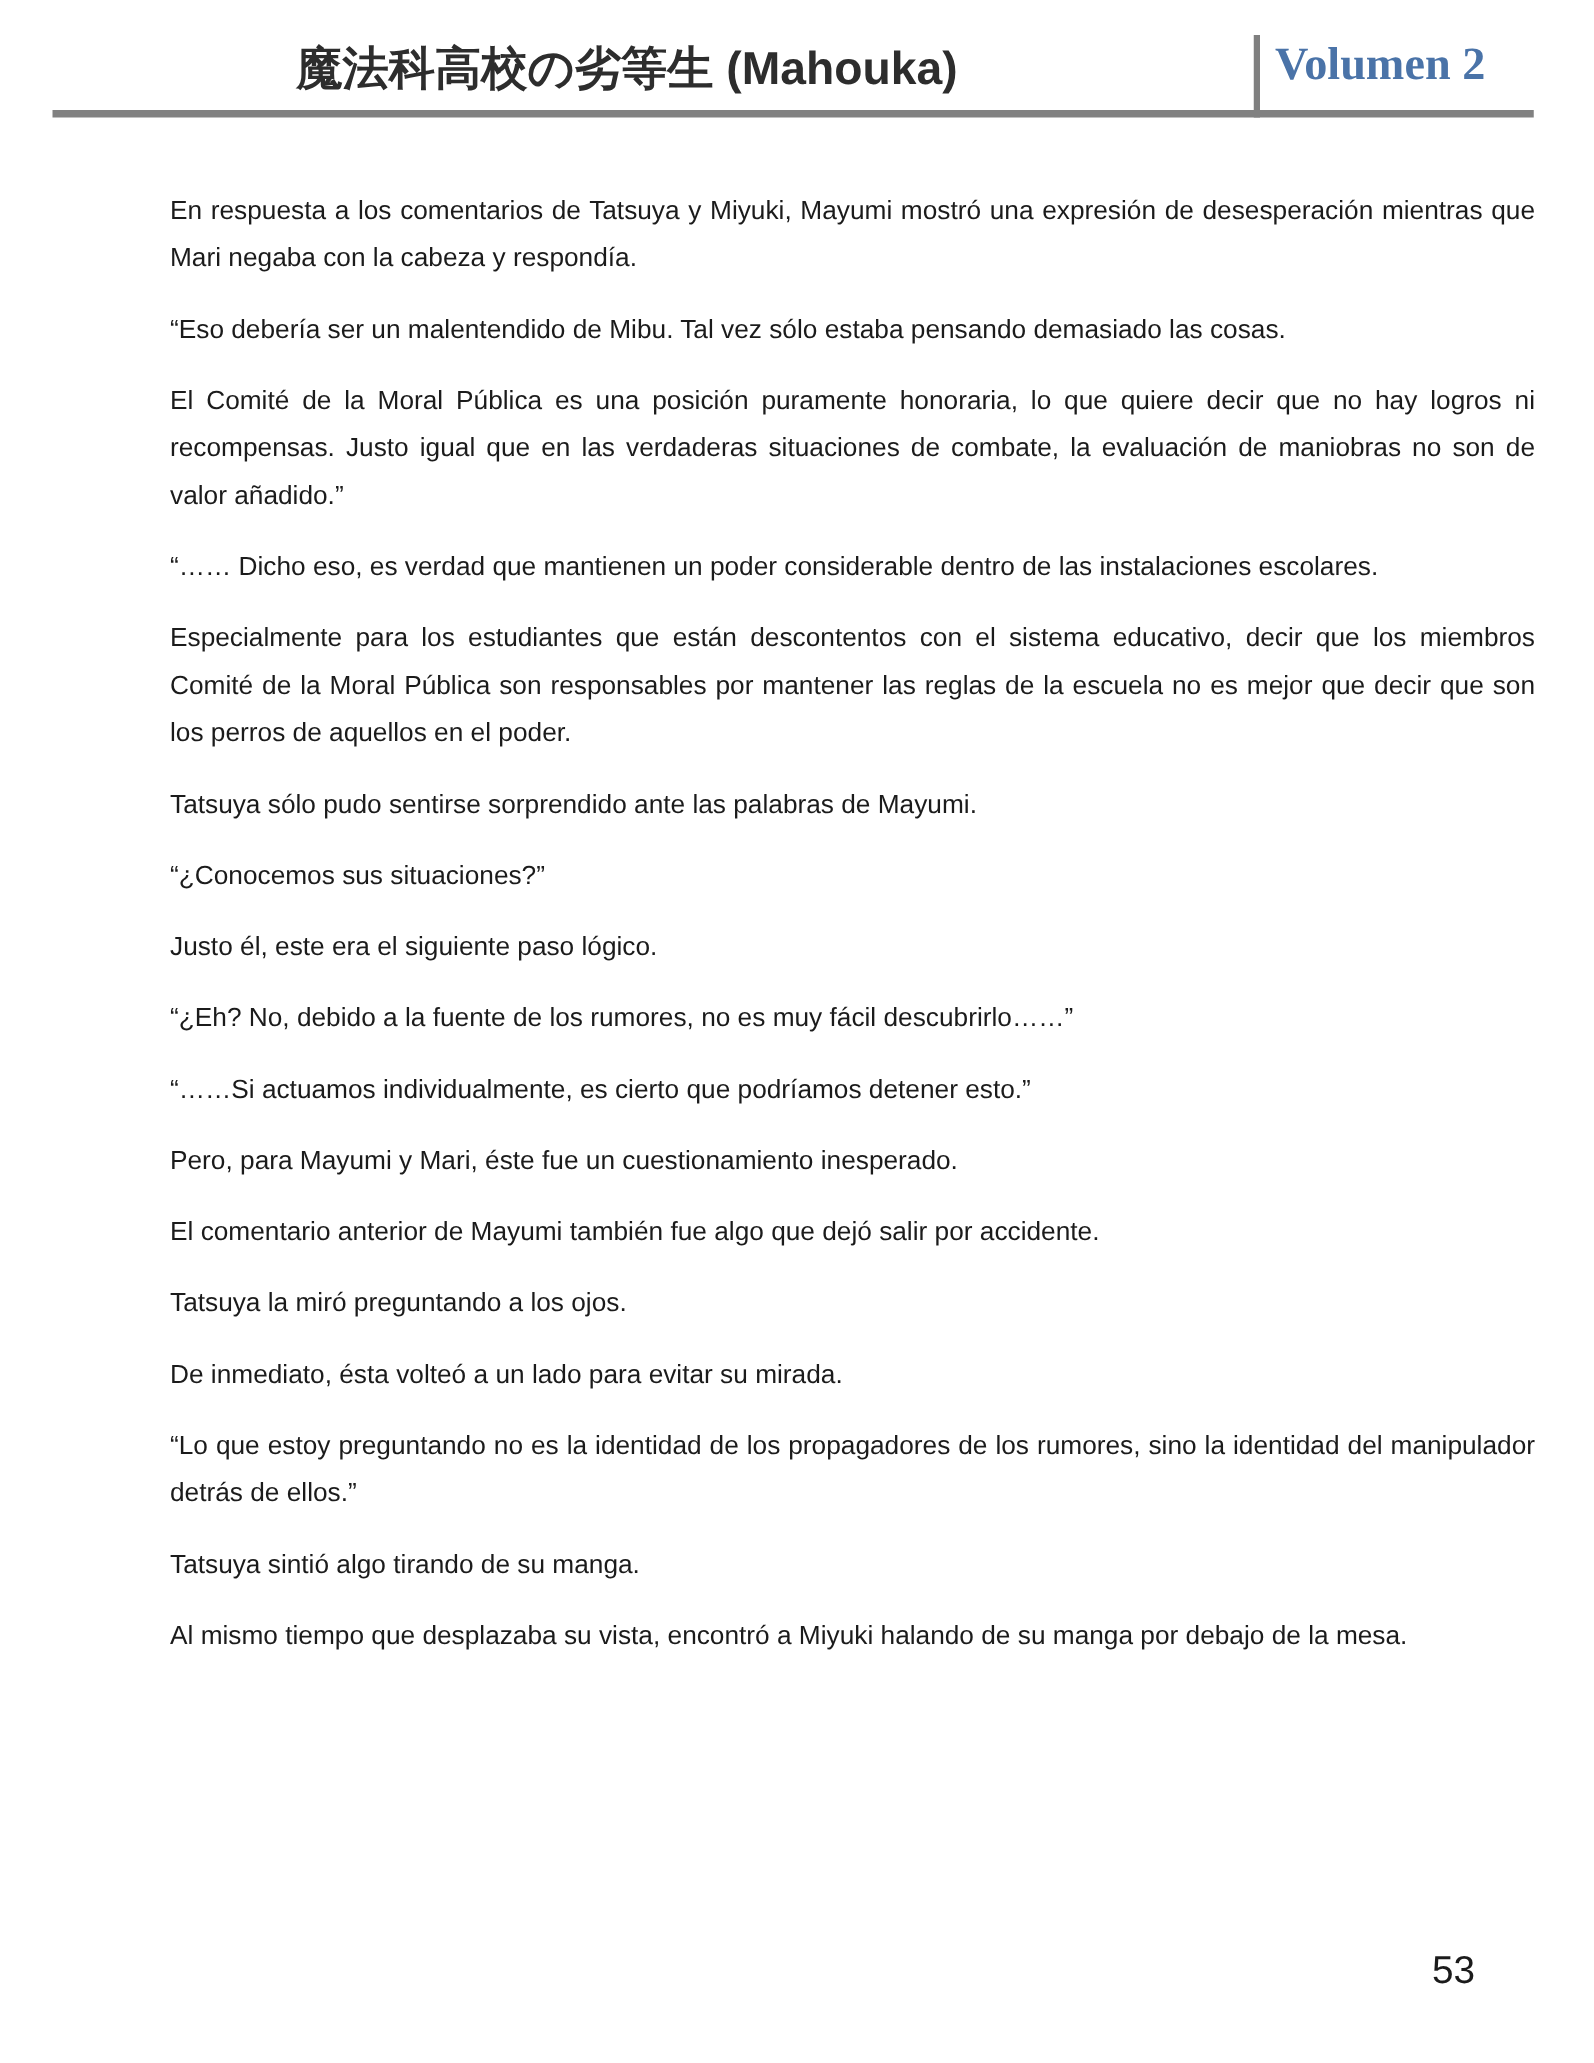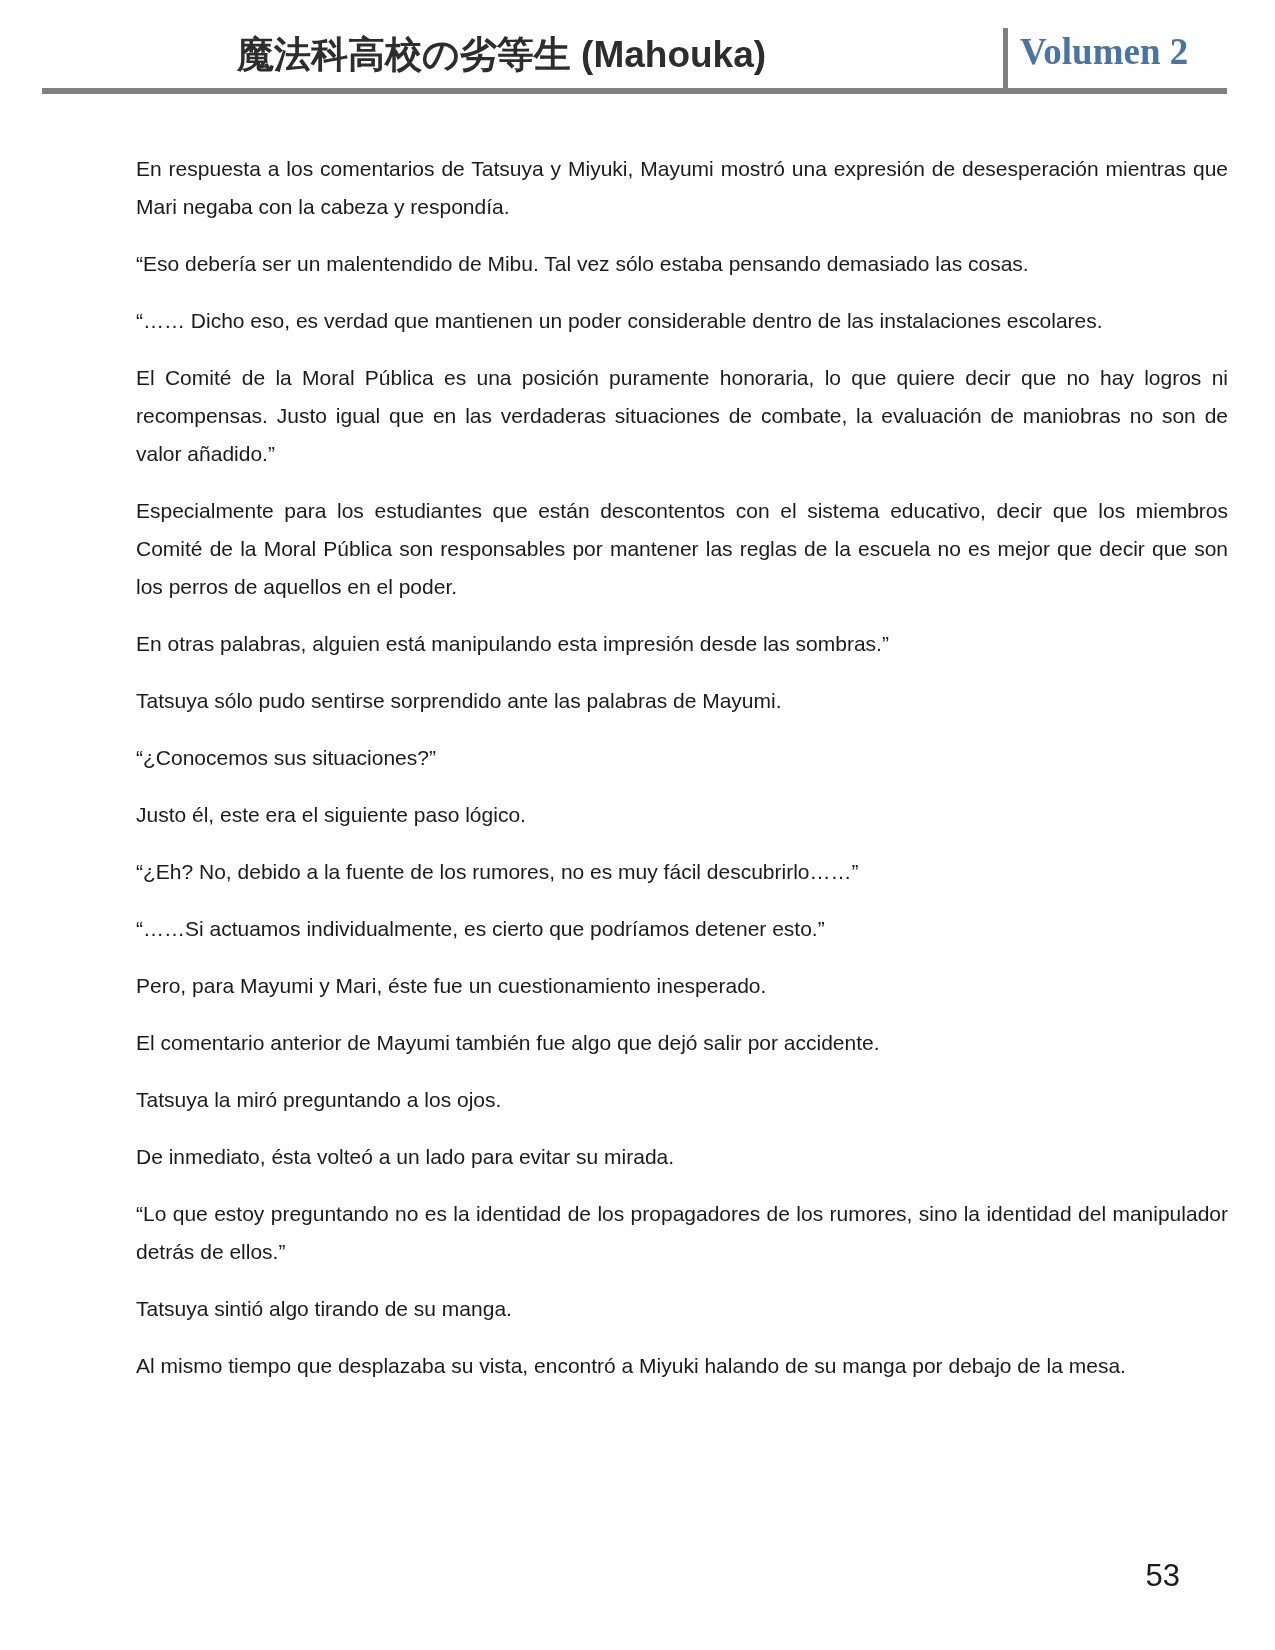--- a/index.html
+++ b/index.html
@@ -79,24 +79,23 @@
 <div class="page">
 
   <div class="header-title" style="color: rgb(45, 45, 45);">魔法科高校の劣等生 (Mahouka)</div>
   <div class="header-vbar"></div>
   <div class="header-volume" style="color: rgb(74, 115, 168);">Volumen 2</div>
   <div class="header-rule" style="background: rgb(129, 129, 129);"></div>
 
   <div class="content">
     <p>En respuesta a los comentarios de Tatsuya y Miyuki, Mayumi mostró una expresión de desesperación mientras que Mari negaba con la cabeza y respondía.</p>
     <p>“Eso debería ser un malentendido de Mibu. Tal vez sólo estaba pensando demasiado las cosas.</p>
+    <p>El Comité de la Moral Pública es una posición puramente honoraria, lo que quiere decir que no hay logros ni recompensas. Justo igual que en las verdaderas situaciones de combate, la evaluación de maniobras no son de valor añadido.”</p>
     <p>“…… Dicho eso, es verdad que mantienen un poder considerable dentro de las instalaciones escolares.</p>
-    <p>El Comité de la Moral Pública es una posición puramente honoraria, lo que quiere decir que no hay logros ni recompensas. Justo igual que en las verdaderas situaciones de combate, la evaluación de maniobras no son de valor añadido.”</p>
     <p>Especialmente para los estudiantes que están descontentos con el sistema educativo, decir que los miembros Comité de la Moral Pública son responsables por mantener las reglas de la escuela no es mejor que decir que son los perros de aquellos en el poder.</p>
-    <p>En otras palabras, alguien está manipulando esta impresión desde las sombras.”</p>
     <p>Tatsuya sólo pudo sentirse sorprendido ante las palabras de Mayumi.</p>
     <p>“¿Conocemos sus situaciones?”</p>
     <p>Justo él, este era el siguiente paso lógico.</p>
     <p>“¿Eh? No, debido a la fuente de los rumores, no es muy fácil descubrirlo……”</p>
     <p>“……Si actuamos individualmente, es cierto que podríamos detener esto.”</p>
     <p>Pero, para Mayumi y Mari, éste fue un cuestionamiento inesperado.</p>
     <p>El comentario anterior de Mayumi también fue algo que dejó salir por accidente.</p>
     <p>Tatsuya la miró preguntando a los ojos.</p>
     <p>De inmediato, ésta volteó a un lado para evitar su mirada.</p>
     <p>“Lo que estoy preguntando no es la identidad de los propagadores de los rumores, sino la identidad del manipulador detrás de ellos.”</p>

